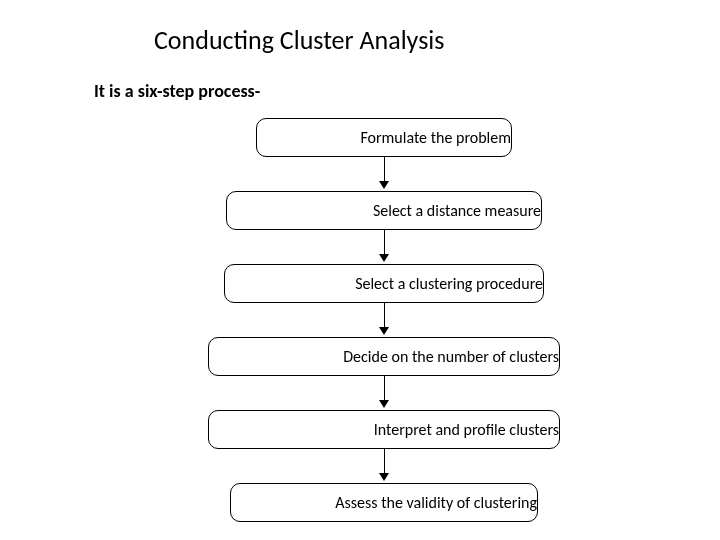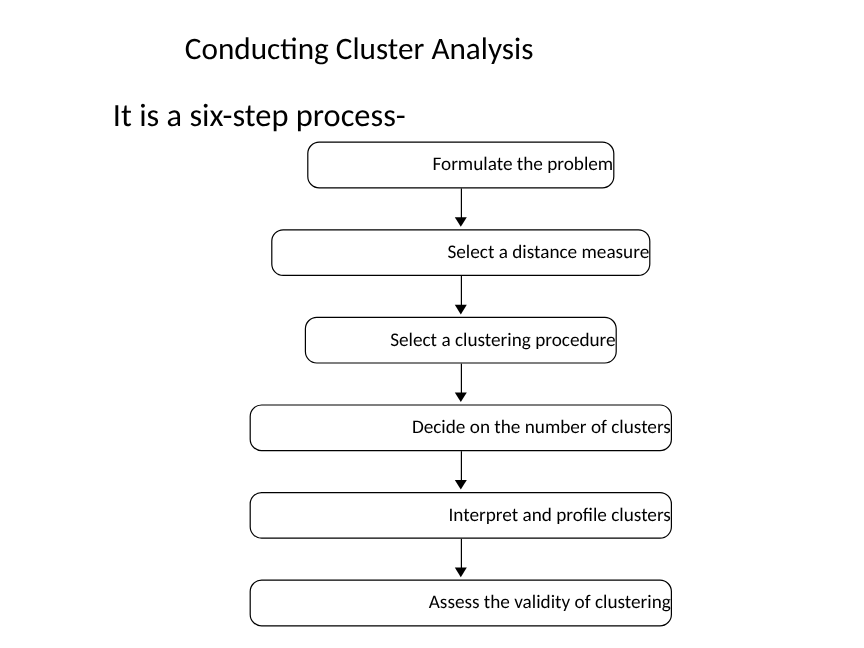--- a/index.html
+++ b/index.html
@@ -21,22 +21,22 @@
     position: absolute;
     left: 130px;
     top: 24px;
     font-size: 26px;
     font-weight: 400;
   }
   .subtitle {
     position: absolute;
     left: 70px;
     top: 80px;
-    font-size: 27px;
-    font-weight: 400;
+    font-size: 18px;
+    font-weight: 700;
   }
   .flow {
     position: absolute;
     top: 118px;
     left: 0;
     width: 720px;
   }
   .step-wrap {
     display: flex;
     flex-direction: column;
@@ -87,37 +87,37 @@
         <div class="head"></div>
       </div>
       <div class="step-wrap">
         <div class="step" style="width: 316px;">Select  a  distance  measure</div>
       </div>
       <div class="arrow">
         <div class="shaft"></div>
         <div class="head"></div>
       </div>
       <div class="step-wrap">
-        <div class="step" style="width: 260px;">Select  a  clustering  procedure</div>
+        <div class="step" style="width: 320px;">Select  a  clustering  procedure</div>
       </div>
       <div class="arrow">
         <div class="shaft"></div>
         <div class="head"></div>
       </div>
       <div class="step-wrap">
         <div class="step" style="width: 352px;">Decide  on  the  number  of  clusters</div>
       </div>
       <div class="arrow">
         <div class="shaft"></div>
         <div class="head"></div>
       </div>
       <div class="step-wrap">
         <div class="step" style="width: 352px;">Interpret  and  profile  clusters</div>
       </div>
       <div class="arrow">
         <div class="shaft"></div>
         <div class="head"></div>
       </div>
       <div class="step-wrap">
-        <div class="step" style="width: 352px;">Assess  the  validity  of  clustering</div>
+        <div class="step" style="width: 308px;">Assess  the  validity  of  clustering</div>
       </div>
     </div>
 </div>
 
 </body></html>

